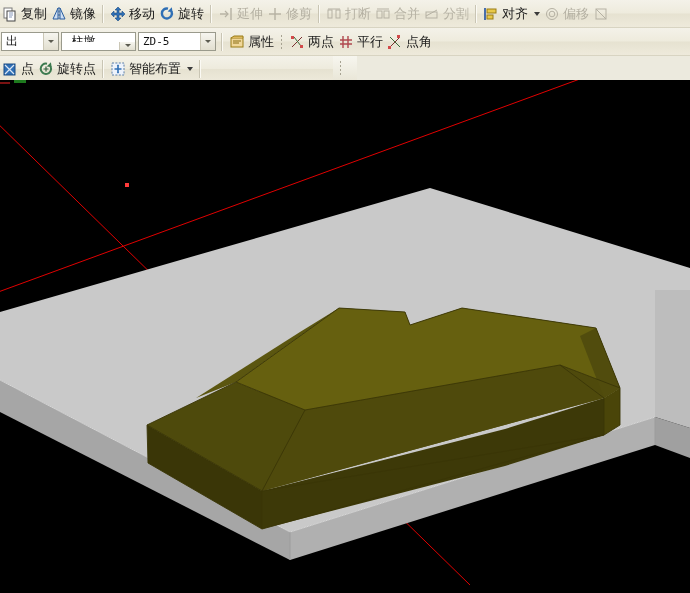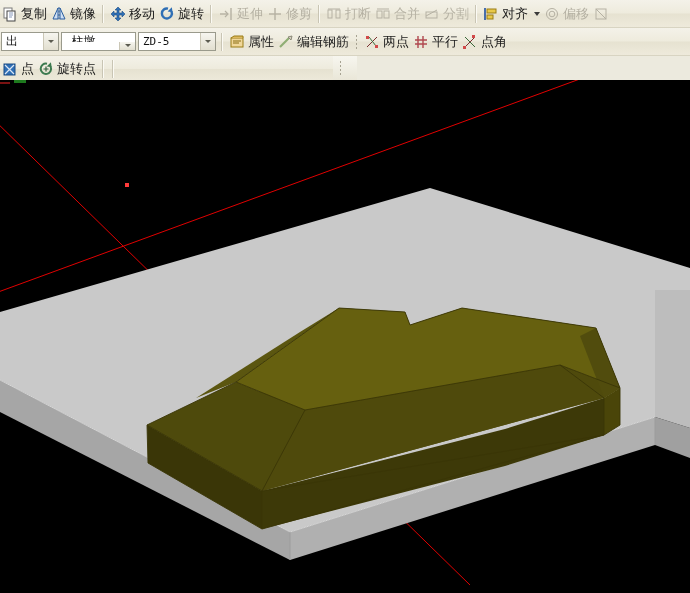--- a/index.html
+++ b/index.html
@@ -282,29 +282,20 @@
         <span class="ico">
             <svg width="16" height="16" viewBox="0 0 16 16">
           <rect x="2" y="4" width="12" height="9" fill="#f0d79a" stroke="#9a7d17"></rect>
           <path d="M2 4 L5 2 H14 L14 4" fill="#dcb85e" stroke="#9a7d17"></path>
           <path d="M4 7 H12 M4 9 H10" stroke="#8a6f15"></path>
         </svg>
           </span>
         <span class="lbl">属性</span>
       </div>
 
-      <div class="tbtn">
-        <span class="ico">
-            <svg width="16" height="16" viewBox="0 0 16 16">
-          <path d="M2 13 L11 4" stroke="#8fae74" stroke-width="2.2"></path>
-          <path d="M10 3 L14 2 L13 6 Z" fill="#d7d3c2" stroke="#8a8878"></path>
-        </svg>
-          </span>
-        <span class="lbl">编辑钢筋</span>
-      </div>
 
 
 
       <span class="dots"></span>
 
       <div class="tbtn">
         <span class="ico">
             <svg width="16" height="16" viewBox="0 0 16 16">
           <path d="M3 13 L13 3" stroke="#7a3030" stroke-width="1"></path>
           <path d="M5 3 L12 12" stroke="#3a6a3a" stroke-width="1"></path>
@@ -358,20 +349,32 @@
           <path d="M12.6 5.6 A5.2 5.2 0 1 1 9 2.7" fill="none" stroke="#3c7a4f" stroke-width="2"></path>
           <path d="M12.9 1.3 L13.7 6.3 L8.7 5.5 Z" fill="#3c7a4f"></path>
           <path d="M8 5.5 V10.5 M5.5 8 H10.5" stroke="#2f5d3c" stroke-width="1.2"></path>
         </svg>
           </span>
         <span class="lbl">旋转点</span>
       </div>
 
       <span class="sep"></span>
 
+      <div class="tbtn">
+        <span class="ico">
+            <svg width="16" height="16" viewBox="0 0 16 16">
+          <rect x="2" y="2" width="12" height="12" fill="#eef3fb" stroke="#5a7ea8" stroke-dasharray="2 1.4"></rect>
+          <path d="M8 4.5 V11.5 M4.5 8 H11.5" stroke="#2f6fb5" stroke-width="1.6"></path>
+          <path d="M8 3.2 L9.2 5 H6.8 Z" fill="#2f6fb5"></path>
+          <path d="M8 12.8 L6.8 11 H9.2 Z" fill="#2f6fb5"></path>
+        </svg>
+          </span>
+        <span class="lbl">智能布置</span>
+        <span class="caret"></span>
+      </div>
 
       <span class="sep"></span>
 
 
       <div class="r3tail">
         <span class="dots" style="position:absolute;left:2px;top:3px;"></span>
       </div>
       <div class="r3fill"></div>
     </div>
   </div>

